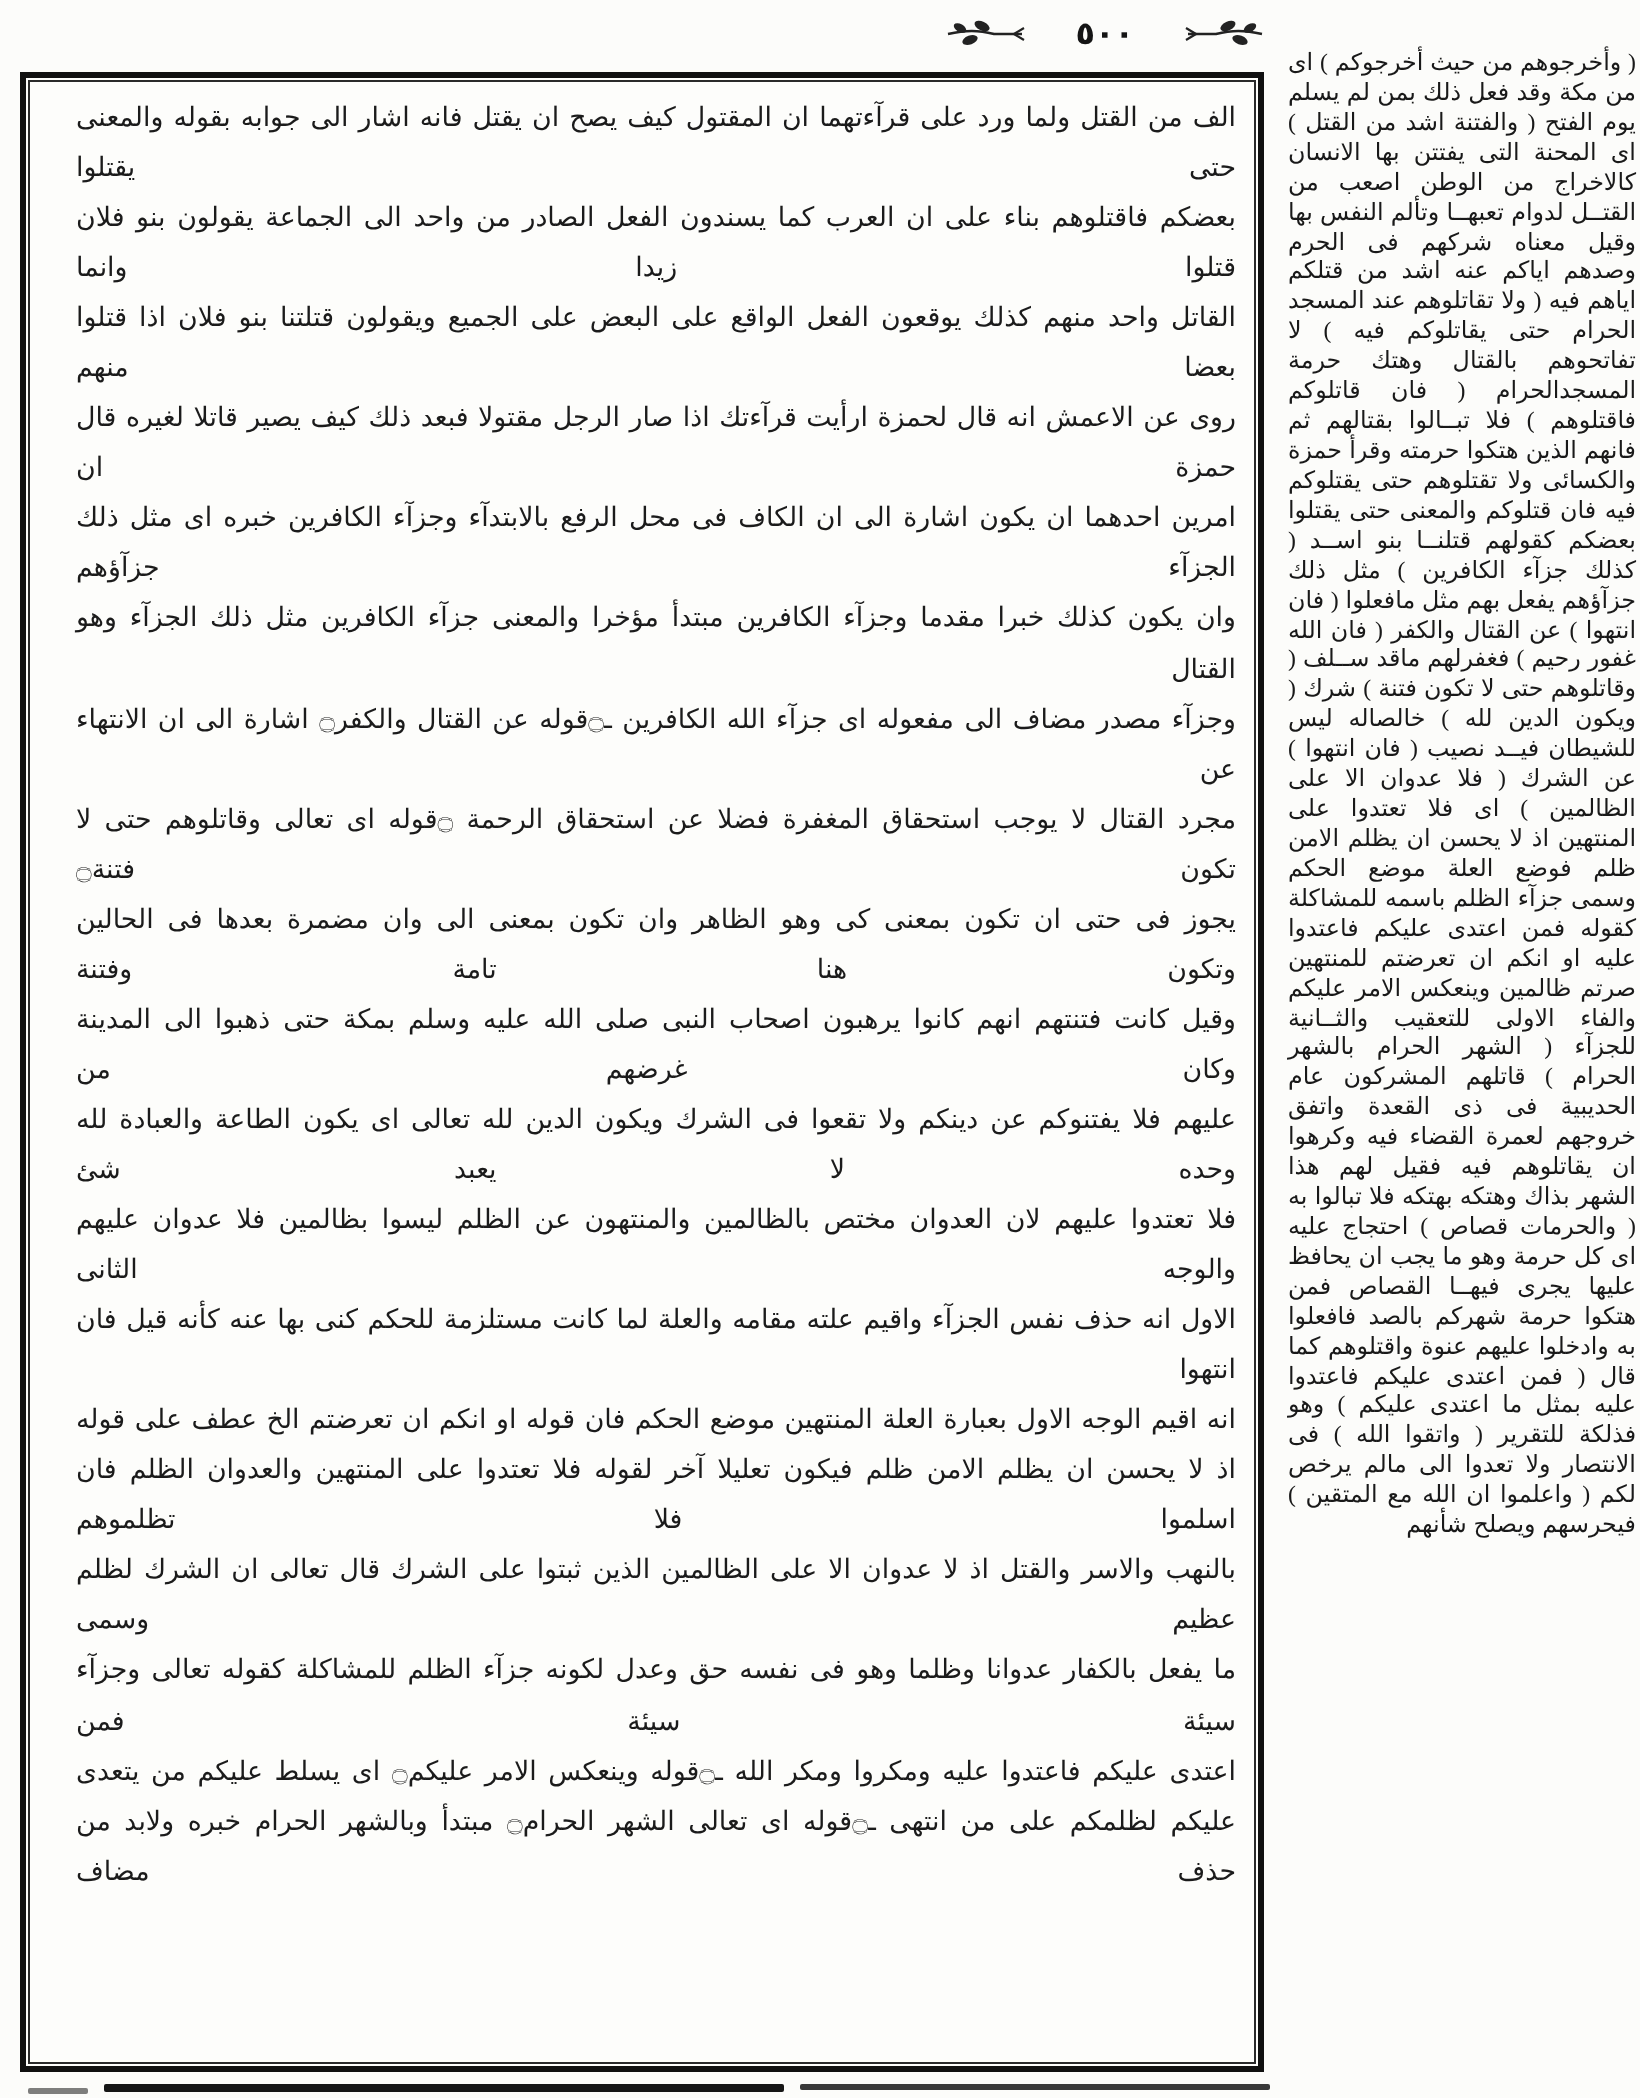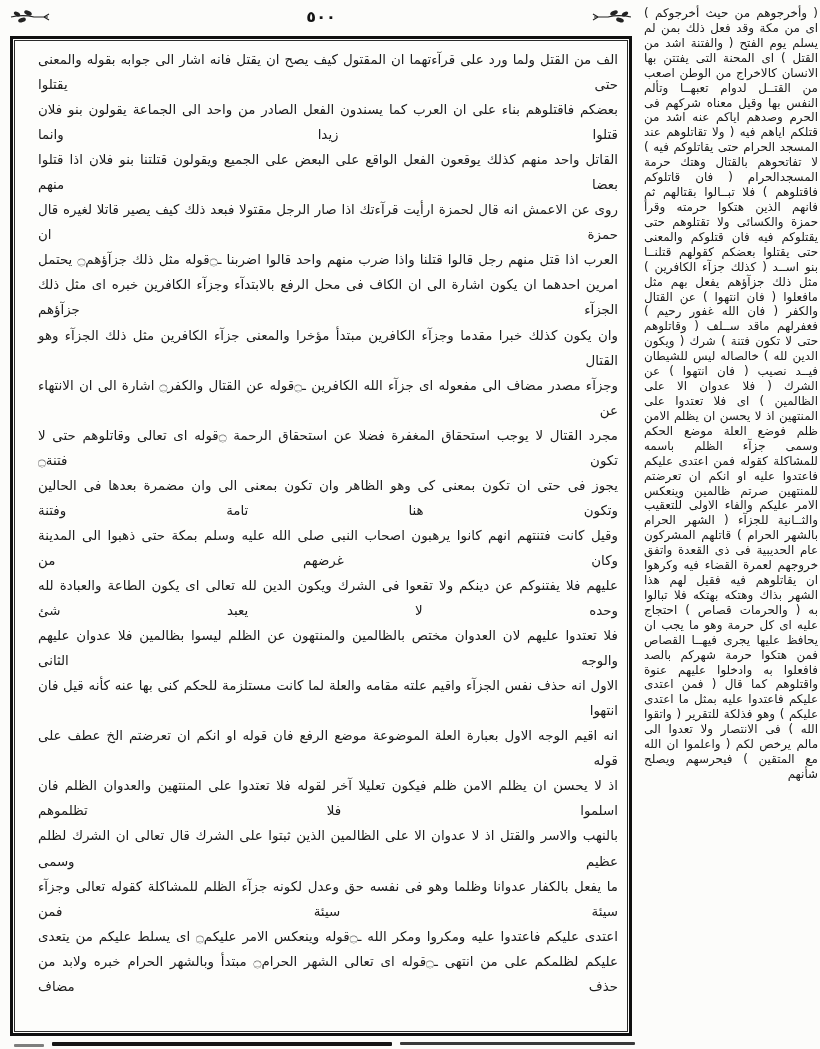--- a/index.html
+++ b/index.html
@@ -6,21 +6,21 @@
   body{
     width:820px;height:1049px;position:relative;overflow:hidden;
     background:#fcfcfa;
     font-family:"DejaVu Sans",sans-serif;
     color:#1b1b1b;
     -webkit-font-smoothing:antialiased;
   }
   
   .header-orn{
     position:absolute;top:1px;left:10px;width:622px;height:32px;
-    display:flex;align-items:center;justify-content:space-between;gap:4px;
+    display:flex;align-items:center;justify-content:flex-start;gap:25px;
   }
   .orn-svg{display:block;}
   .page-num{
     font-size:16px;font-weight:bold;letter-spacing:4px;color:#141414;
     transform:translateY(-1px);
   }
   
   .main-frame{
     position:absolute;left:10px;top:36px;width:622px;height:1000px;
     border:3px solid #101010;background:#fdfdfb;box-sizing:border-box;
@@ -33,22 +33,23 @@
     direction:rtl;
     text-align:justify;text-align-last:justify;
     font-size:13.4px;line-height:25.05px;
     white-space:normal;
     word-spacing:0.5px;
     color:#1b1b1b;
   }
   
   .margin-col{
     position:absolute;top:0;right:0;width:180px;height:1049px;
-    box-sizing:border-box;padding:6px 2px 2px 4px;
+    box-sizing:border-box;padding:24px 2px 2px 4px;
     overflow:hidden;
+    font-family:Liberation Serif, serif;
   }
   .margin-text{
     direction:rtl;
     text-align:justify;text-align-last:right;
     font-size:11.9px;line-height:14.92px;
     word-spacing:0.4px;
     color:#191919;
   }
   
   .artifact{position:absolute;background:#161616;border-radius:1px;}
@@ -77,31 +78,30 @@
   </svg>
 </div>
 
 <div class="main-frame">
   <div class="main-frame-inner">
     <div class="main-text">
         <div class="mline">الف من القتل ولما ورد على قرآءتهما ان المقتول كيف يصح ان يقتل فانه اشار الى جوابه بقوله والمعنى حتى يقتلوا</div>
         <div class="mline">بعضكم فاقتلوهم بناء على ان العرب كما يسندون الفعل الصادر من واحد الى الجماعة يقولون بنو فلان قتلوا زيدا وانما</div>
         <div class="mline">القاتل واحد منهم كذلك يوقعون الفعل الواقع على البعض على الجميع ويقولون قتلتنا بنو فلان اذا قتلوا بعضا منهم</div>
         <div class="mline">روى عن الاعمش انه قال لحمزة ارأيت قرآءتك اذا صار الرجل مقتولا فبعد ذلك كيف يصير قاتلا لغيره قال حمزة ان</div>
-        <div class="mline">العرب اذا قتل منهم رجل قالوا قتلنا واذا ضرب منهم واحد قالوا اضربنا ـ۝قوله مثل ذلك جزآؤهم۝ يحتمل</div>
         <div class="mline">امرين احدهما ان يكون اشارة الى ان الكاف فى محل الرفع بالابتدآء وجزآء الكافرين خبره اى مثل ذلك الجزآء جزآؤهم</div>
         <div class="mline">وان يكون كذلك خبرا مقدما وجزآء الكافرين مبتدأ مؤخرا والمعنى جزآء الكافرين مثل ذلك الجزآء وهو القتال</div>
         <div class="mline">وجزآء مصدر مضاف الى مفعوله اى جزآء الله الكافرين ـ۝قوله عن القتال والكفر۝ اشارة الى ان الانتهاء عن</div>
         <div class="mline">مجرد القتال لا يوجب استحقاق المغفرة فضلا عن استحقاق الرحمة ۝قوله اى تعالى وقاتلوهم حتى لا تكون فتنة۝</div>
         <div class="mline">يجوز فى حتى ان تكون بمعنى كى وهو الظاهر وان تكون بمعنى الى وان مضمرة بعدها فى الحالين وتكون هنا تامة وفتنة</div>
         <div class="mline">وقيل كانت فتنتهم انهم كانوا يرهبون اصحاب النبى صلى الله عليه وسلم بمكة حتى ذهبوا الى المدينة وكان غرضهم من</div>
         <div class="mline">عليهم فلا يفتنوكم عن دينكم ولا تقعوا فى الشرك ويكون الدين لله تعالى اى يكون الطاعة والعبادة لله وحده لا يعبد شئ</div>
         <div class="mline">فلا تعتدوا عليهم لان العدوان مختص بالظالمين والمنتهون عن الظلم ليسوا بظالمين فلا عدوان عليهم والوجه الثانى</div>
         <div class="mline">الاول انه حذف نفس الجزآء واقيم علته مقامه والعلة لما كانت مستلزمة للحكم كنى بها عنه كأنه قيل فان انتهوا</div>
-        <div class="mline">انه اقيم الوجه الاول بعبارة العلة الموضوعة موضع الرفع فان قوله او انكم ان تعرضتم الخ عطف على قوله</div>
+        <div class="mline">انه اقيم الوجه الاول بعبارة العلة المنتهين موضع الحكم فان قوله او انكم ان تعرضتم الخ عطف على قوله</div>
         <div class="mline">اذ لا يحسن ان يظلم الامن ظلم فيكون تعليلا آخر لقوله فلا تعتدوا على المنتهين والعدوان الظلم فان اسلموا فلا تظلموهم</div>
         <div class="mline">بالنهب والاسر والقتل اذ لا عدوان الا على الظالمين الذين ثبتوا على الشرك قال تعالى ان الشرك لظلم عظيم وسمى</div>
         <div class="mline">ما يفعل بالكفار عدوانا وظلما وهو فى نفسه حق وعدل لكونه جزآء الظلم للمشاكلة كقوله تعالى وجزآء سيئة سيئة فمن</div>
         <div class="mline">اعتدى عليكم فاعتدوا عليه ومكروا ومكر الله ـ۝قوله وينعكس الامر عليكم۝ اى يسلط عليكم من يتعدى</div>
         <div class="mline">عليكم لظلمكم على من انتهى ـ۝قوله اى تعالى الشهر الحرام۝ مبتدأ وبالشهر الحرام خبره ولابد من حذف مضاف</div>
       </div>
   </div>
 </div>
 
 <div class="margin-col">

